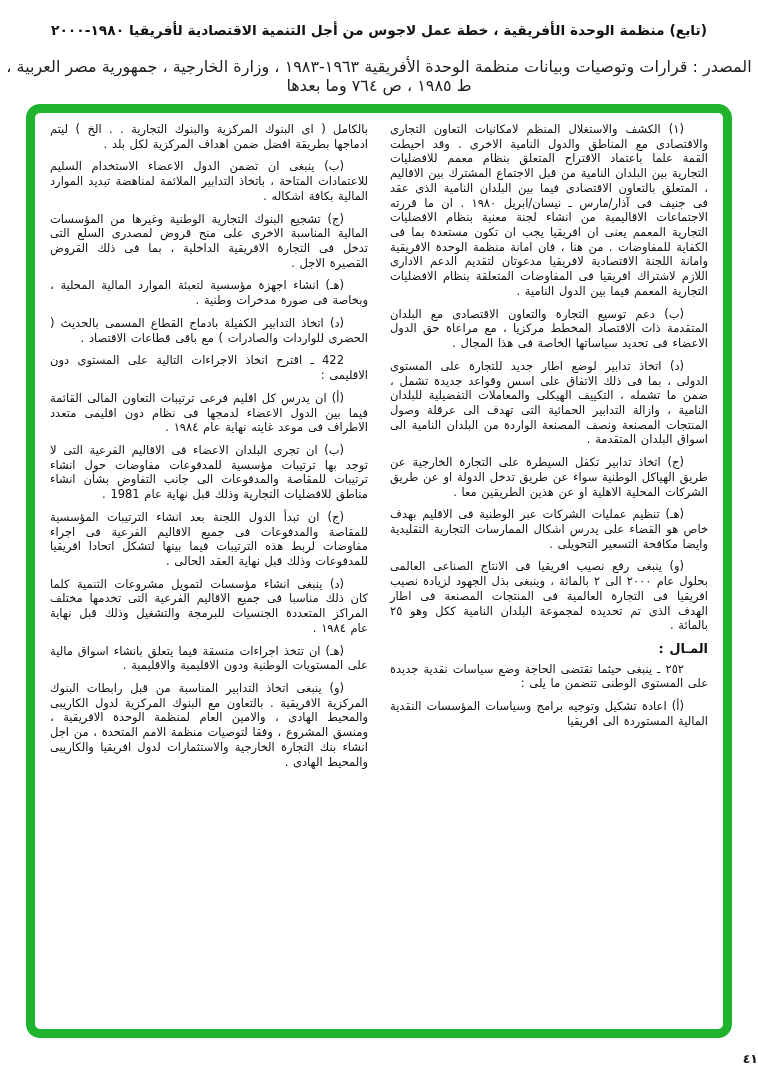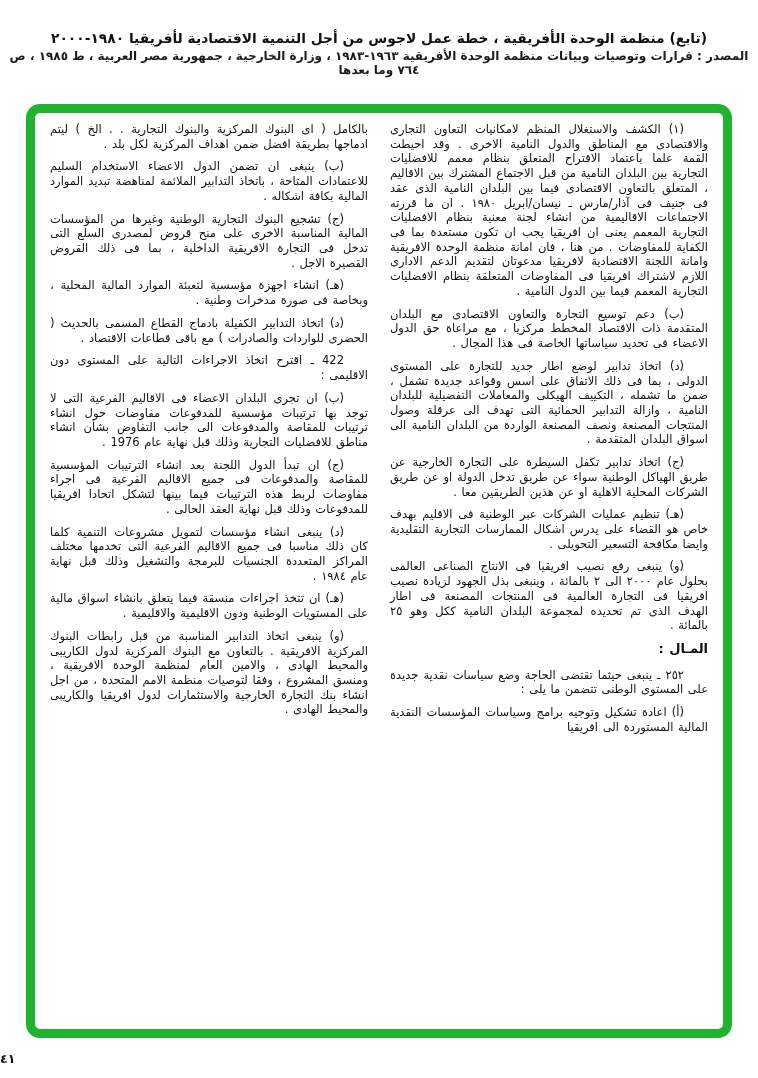--- a/index.html
+++ b/index.html
@@ -18,26 +18,25 @@
     top: 22px;
     left: 0;
     right: 0;
     text-align: center;
   }
   .title {
     font-size: 13.8px;
     font-weight: bold;
     letter-spacing: 0.1px;
     color: #121212;
-    margin-top: 8px;
   }
   .source {
-    margin-top: 3px;
-    font-size: 12px;
-    font-weight: bold;
+    margin-top: 19px;
+    font-size: 16px;
+    font-weight: normal;
     color: #1c1c1c;
   }
   .green-box {
     position: absolute;
     left: 26px;
     top: 104px;
     width: 706px;
     height: 934px;
     box-sizing: border-box;
     border: 9px solid #1fb32e;
@@ -63,28 +62,28 @@
   .col p {
     margin: 0 0 8px 0;
     text-indent: 24px;
     word-spacing: 1px;
   }
   .col p.continuation { text-indent: 0; }
   .col p.heading {
     text-indent: 0;
     font-weight: bold;
     font-size: 13px;
-    margin: 6px 0 10px 0;
+    margin: 6px 0 4px 0;
   }
   .page-number {
     position: absolute;
     bottom: 12px;
     left: 0;
     right: 0;
-    text-align: left;
+    text-align: right;
     font-size: 12.5px;
     font-weight: bold;
     color: #151515;
   }
 </style>
 </head>
 <body>
 
 <div class="page">
 
@@ -106,21 +105,22 @@
           <p class="body">٢٥٢ ـ ينبغى حيثما تقتضى الحاجة وضع سياسات نقدية جديدة على المستوى الوطنى تتضمن ما يلى :</p>
           <p class="body">(أ) اعادة تشكيل وتوجيه برامج وسياسات المؤسسات النقدية المالية المستوردة الى افريقيا</p>
         </div>
       <div class="col">
           <p class="continuation">بالكامل ( اى البنوك المركزية والبنوك التجارية . . الخ ) ليتم ادماجها بطريقة افضل ضمن اهداف المركزية لكل بلد .</p>
           <p class="body">(ب) ينبغى ان تضمن الدول الاعضاء الاستخدام السليم للاعتمادات المتاحة ، باتخاذ التدابير الملائمة لمناهضة تبديد الموارد المالية بكافة اشكاله .</p>
           <p class="body">(ج) تشجيع البنوك التجارية الوطنية وغيرها من المؤسسات المالية المناسبة الاخرى على منح قروض لمصدرى السلع التى تدخل فى التجارة الافريقية الداخلية ، بما فى ذلك القروض القصيرة الاجل .</p>
           <p class="body">(هـ) انشاء اجهزة مؤسسية لتعبئة الموارد المالية المحلية ، وبخاصة فى صورة مدخرات وطنية .</p>
           <p class="body">(د) اتخاذ التدابير الكفيلة بادماج القطاع المسمى بالحديث ( الحضرى للواردات والصادرات ) مع باقى قطاعات الاقتصاد .</p>
           <p class="body">422 ـ اقترح اتخاذ الاجراءات التالية على المستوى دون الاقليمى :</p>
-          <p class="body">(ب) ان تجرى البلدان الاعضاء فى الاقاليم الفرعية التى لا توجد بها ترتيبات مؤسسية للمدفوعات مفاوضات حول انشاء ترتيبات للمقاصة والمدفوعات الى جانب التفاوض بشأن انشاء مناطق للافضليات التجارية وذلك قبل نهاية عام 1976 .</p>
+          <p class="body">(أ) ان يدرس كل اقليم فرعى ترتيبات التعاون المالى القائمة فيما بين الدول الاعضاء لدمجها فى نظام دون اقليمى متعدد الاطراف فى موعد غايته نهاية عام ١٩٨٤ .</p>
+          <p class="body">(ب) ان تجرى البلدان الاعضاء فى الاقاليم الفرعية التى لا توجد بها ترتيبات مؤسسية للمدفوعات مفاوضات حول انشاء ترتيبات للمقاصة والمدفوعات الى جانب التفاوض بشأن انشاء مناطق للافضليات التجارية وذلك قبل نهاية عام 1981 .</p>
           <p class="body">(ج) ان تبدأ الدول اللجنة بعد انشاء الترتيبات المؤسسية للمقاصة والمدفوعات فى جميع الاقاليم الفرعية فى اجراء مفاوضات لربط هذه الترتيبات فيما بينها لتشكل اتحادا افريقيا للمدفوعات وذلك قبل نهاية العقد الحالى .</p>
           <p class="body">(د) ينبغى انشاء مؤسسات لتمويل مشروعات التنمية كلما كان ذلك مناسبا فى جميع الاقاليم الفرعية التى تخدمها مختلف المراكز المتعددة الجنسيات للبرمجة والتشغيل وذلك قبل نهاية عام ١٩٨٤ .</p>
           <p class="body">(هـ) ان تتخذ اجراءات منسقة فيما يتعلق بانشاء اسواق مالية على المستويات الوطنية ودون الاقليمية والاقليمية .</p>
           <p class="body">(و) ينبغى اتخاذ التدابير المناسبة من قبل رابطات البنوك المركزية الافريقية . بالتعاون مع البنوك المركزية لدول الكاريبى والمحيط الهادى ، والامين العام لمنظمة الوحدة الافريقية ، ومنسق المشروع ، وفقا لتوصيات منظمة الامم المتحدة ، من اجل انشاء بنك التجارة الخارجية والاستثمارات لدول افريقيا والكاريبى والمحيط الهادى .</p>
         </div>
     </div>
   </div>
 
   <div class="page-number">٤١</div>
 

